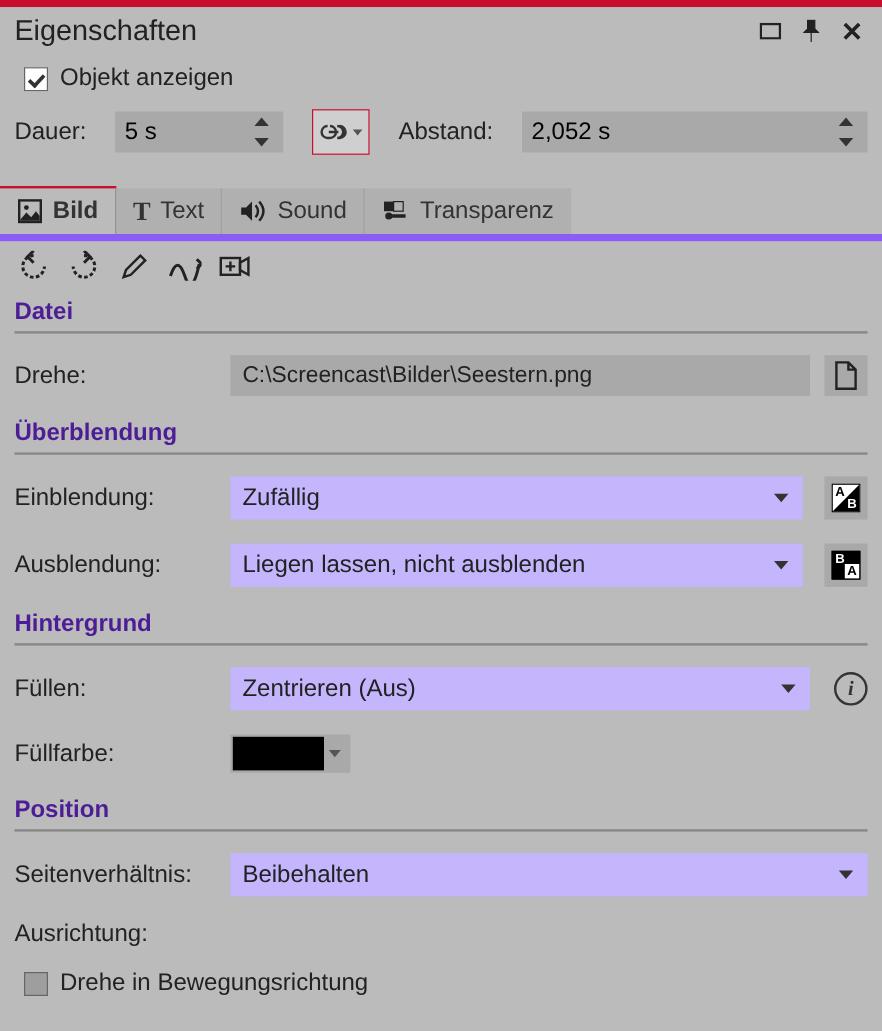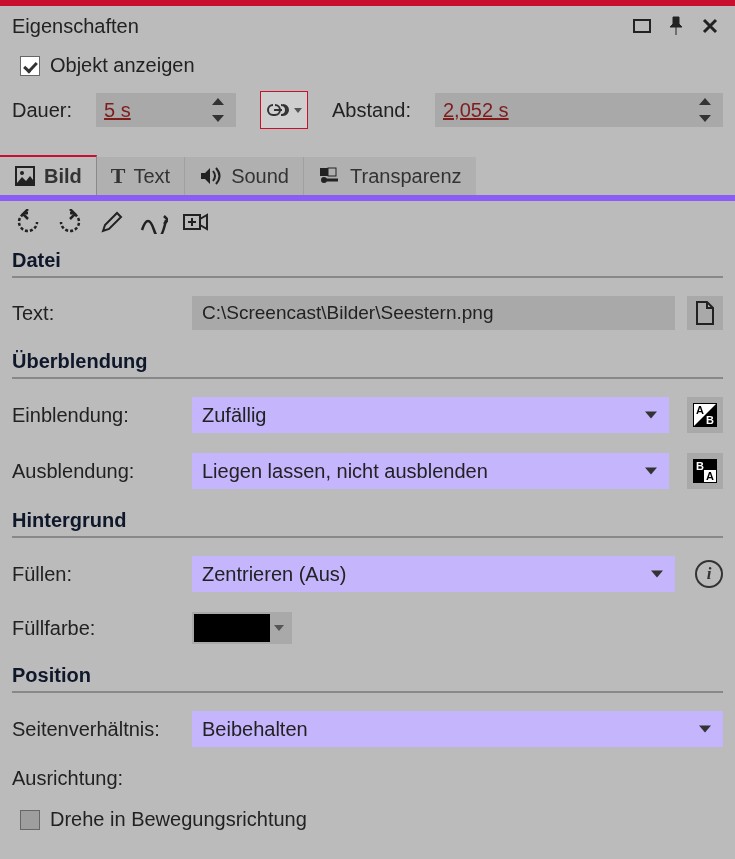--- a/index.html
+++ b/index.html
@@ -1,43 +1,43 @@
 <!DOCTYPE html>
 <html><head>
 <meta charset="utf-8">
 <style>
   * { box-sizing: border-box; margin: 0; padding: 0; font-family: "Segoe UI", Tahoma, sans-serif; }
   body { width: 735px; height: 859px; background: #bbbbbb; overflow: hidden; }
   .topbar { height: 6px; background: #c8102e; }
   .titlebar { display: flex; align-items: center; height: 40px; padding: 0 12px; background: #bbbbbb; }
-  .titlebar .title { font-size: 20px; color: #222; }
+  .titlebar .title { font-size: 24px; color: #222; }
   .titlebar .spacer { flex: 1; }
   .titlebar-btn { width: 26px; height: 26px; display: flex; align-items: center; justify-content: center; margin-left: 8px; cursor: pointer; }
   .checkbox-row { display: flex; align-items: center; padding: 8px 12px 8px 20px; }
   .chk { width: 20px; height: 20px; border: 1px solid #666; background: #fff; display: flex; align-items: center; justify-content: center; margin-right: 10px; cursor: pointer; position:relative; }
   .chk.checked::after { content:''; position:absolute; left:3px; top:5px; width:10px; height:5px; border-left:3px solid #333; border-bottom:3px solid #333; transform: rotate(-47deg); }
   .chk.greyed { background: #9e9e9e; }
   .chk-label { font-size: 20px; color: #222; cursor: pointer; }
   .duration-row { display: flex; align-items: center; padding: 6px 12px 10px 12px; gap: 24px; }
   .lbl { font-size: 20px; color: #222; }
   .num-input { display: flex; align-items: center; background: #a9a9a9; height: 34px; padding: 0 8px; }
   .num-input.wide { flex: 1; }
-  .num-input .val { flex:1; font-size: 20px; color:#7f1d1d; background: transparent; border:none; outline:none;text-decoration:underline; }
+  .num-input .val { flex:1; font-size: 20px; color:#000000; background: transparent; border:none; outline:none; }
   .stepper { display:flex; flex-direction:column; width:16px; height:24px; justify-content:space-between; cursor:pointer; }
   .stepper .up { width:0;height:0;border-left:6px solid transparent;border-right:6px solid transparent;border-bottom:7px solid #333; }
   .stepper .dn { width:0;height:0;border-left:6px solid transparent;border-right:6px solid transparent;border-top:7px solid #333; }
   .link-btn { width:48px; height:38px; border:1px solid #c8102e; background:#cfcfcf; display:flex; align-items:center; justify-content:center; cursor:pointer; padding:0 2px; }
   .link-btn .dd { width:0;height:0;border-left:4px solid transparent;border-right:4px solid transparent;border-top:5px solid #555; margin-left:4px; }
   .tabs { display:flex; border-top:0; border-bottom:6px solid #8b5cf6; margin-top:18px; }
   .tab { display:flex; align-items:center; gap:8px; padding:6px 14px; font-size:20px; color:#333; cursor:pointer; border-right:1px solid #a0a0a0; background:#b0b0b0; }
   .tab.active { background:#bbbbbb; border-top:2px solid #c8102e; border-right:1px solid #8a8a8a; margin-top:-2px; font-weight:600; }
   .tabs .tab:last-child { border-right:none; }
   .toolbar { display:flex; gap:10px; padding:6px 12px 2px 12px; }
   .tool-btn { width:32px; height:30px; display:flex; align-items:center; justify-content:center; cursor:pointer; }
-  .section-title { font-weight:700; font-size:20px; color:#0f172a; padding:10px 12px 4px 12px; }
+  .section-title { font-weight:700; font-size:20px; color:#4c1d95; padding:10px 12px 4px 12px; }
   .section-rule { border:none; border-top:2px solid #888; margin:0 12px 8px 12px; }
   .form-row { display:flex; align-items:center; padding:10px 12px; gap:10px; }
   .form-lbl { width:170px; font-size:20px; color:#222; flex-shrink:0; }
   .text-input { flex:1; background:#a9a9a9; height:34px; padding:0 10px; font-size:19px; color:#222; display:flex; align-items:center; border:none; outline:none; }
   .browse-btn { width:36px; height:34px; display:flex; align-items:center; justify-content:center; background:#a9a9a9; cursor:pointer; margin-left:2px; }
   .select-input { flex:1; background:#c4b5fd; height:36px; padding:0 10px; font-size:20px; color:#222; display:flex; align-items:center; border:none; outline:none; cursor:pointer; position:relative; }
   .select-input .caret { position:absolute; right:12px; top:50%; transform:translateY(-50%); width:0;height:0;border-left:6px solid transparent;border-right:6px solid transparent;border-top:7px solid #333; }
   .sq-btn { width:36px; height:36px; display:flex; align-items:center; justify-content:center; background:#a9a9a9; cursor:pointer; margin-left:8px; }
   .ab-icon { width:24px; height:24px; position:relative; background:#fff; border:1px solid #000; }
   .ab-icon::before { content:''; position:absolute; top:0; left:0; width:0; height:0; border-top:22px solid transparent; border-right:22px solid #000; right:0; bottom:0; }
@@ -168,21 +168,21 @@
         <path d="M18 8 l7 -4 v14 l-7 -4 z" fill="none" stroke="#222" stroke-width="2"></path>
         <path d="M10 7 v8 M6 11 h8" stroke="#222" stroke-width="2"></path>
       </svg>
   </div>
 </div>
 
 <div class="section-title">Datei</div>
 <hr class="section-rule">
 
 <div class="form-row">
-  <div class="form-lbl">Text:</div>
+  <div class="form-lbl">Drehe:</div>
   <input class="text-input" value="C:\Screencast\Bilder\Seestern.png" style="">
   <div class="browse-btn">
     <svg width="22" height="26" viewBox="0 0 22 26">
         <path d="M3 2 h10 l6 6 v16 h-16 z M13 2 v6 h6" fill="none" stroke="#222" stroke-width="2"></path>
       </svg>
   </div>
 </div>
 
 <div class="section-title">Überblendung</div>
 <hr class="section-rule">

